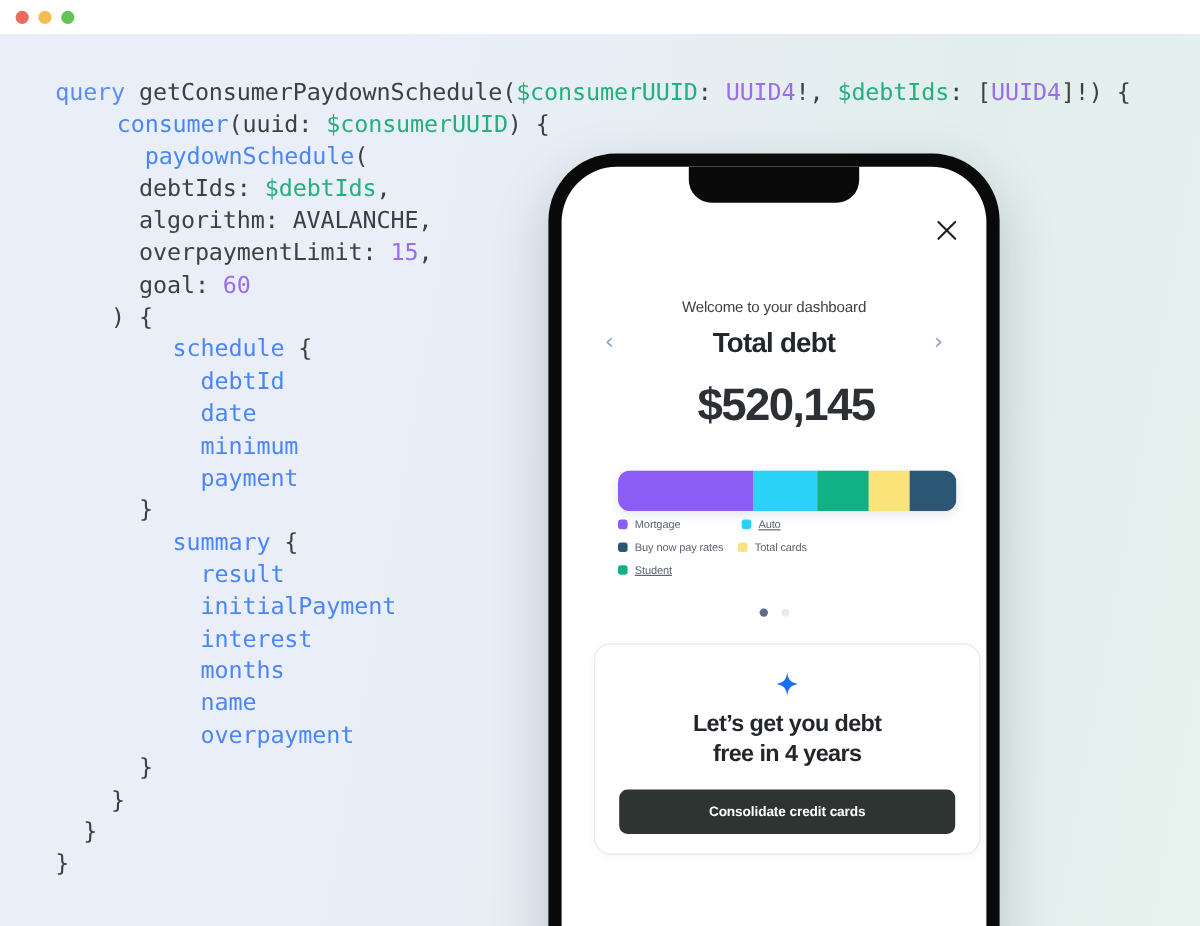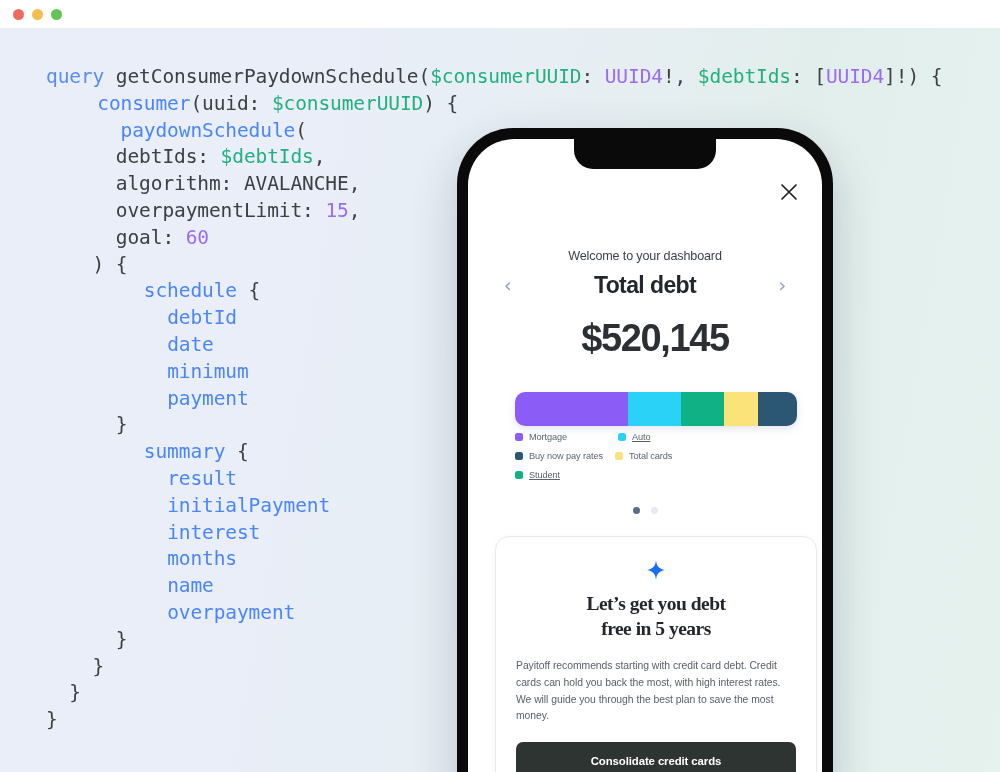--- a/index.html
+++ b/index.html
@@ -196,21 +196,20 @@
   }
   .spark { text-align:center; height:24px; }
   .rec-title {
     margin-top:8px;
     text-align:center;
     font-size:19.5px;
     font-weight:bold;
     color:#23262b;
     line-height:25px;
     letter-spacing:-0.5px;
-    font-family:Liberation Serif, serif;
   }
   .rec-body {
     margin-top:17px;
     font-size:10.4px;
     line-height:16.8px;
     color:#5a6068;
     letter-spacing:-0.05px;
   }
   .btn {
     margin-top:17px;
@@ -299,23 +298,22 @@
           </div>
 
         <div class="rec-card">
           <div class="spark">
             <svg width="20" height="22" viewBox="0 0 20 22">
               <path d="M10 1 C10.6 7.2 12.6 9.6 19 11 C12.6 12.4 10.6 14.8 10 21 C9.4 14.8 7.4 12.4 1 11 C7.4 9.6 9.4 7.2 10 1 Z" fill="#1a6ef5"></path>
             </svg>
           </div>
           <div class="rec-title">
             <span>Let’s get you debt</span><br>
-            <span>free in 5 years</span>
-          </div>
-          <div class="rec-body">Payitoff recommends starting with credit card debt. Credit cards can hold you back the most, with high interest rates. We will guide you through the best plan to save the most money.</div>
+            <span>free in 4 years</span>
+          </div>
           <button class="btn btn-primary">Consolidate credit cards</button>
 
         </div>
 
       </div>
     </div>
 
   </div>
 </div>
 

